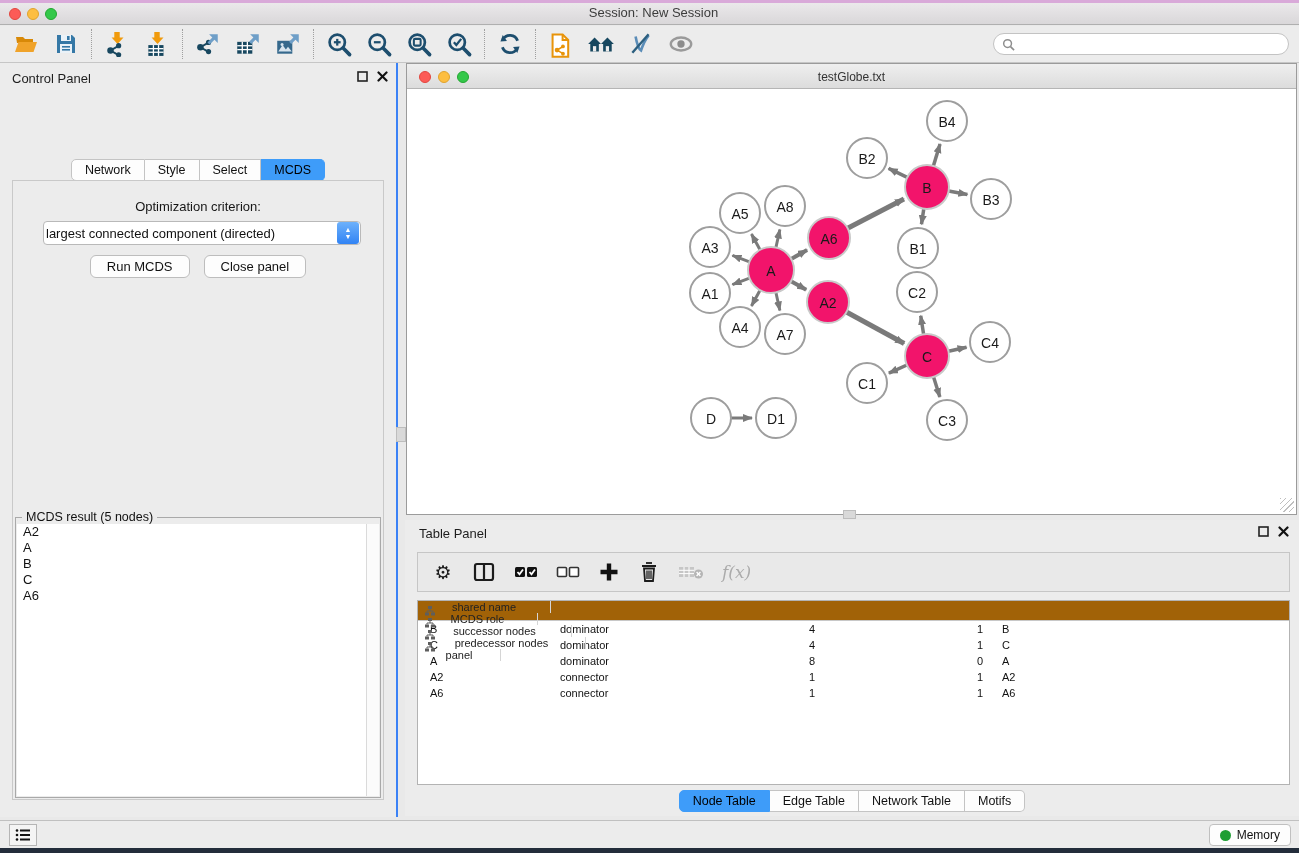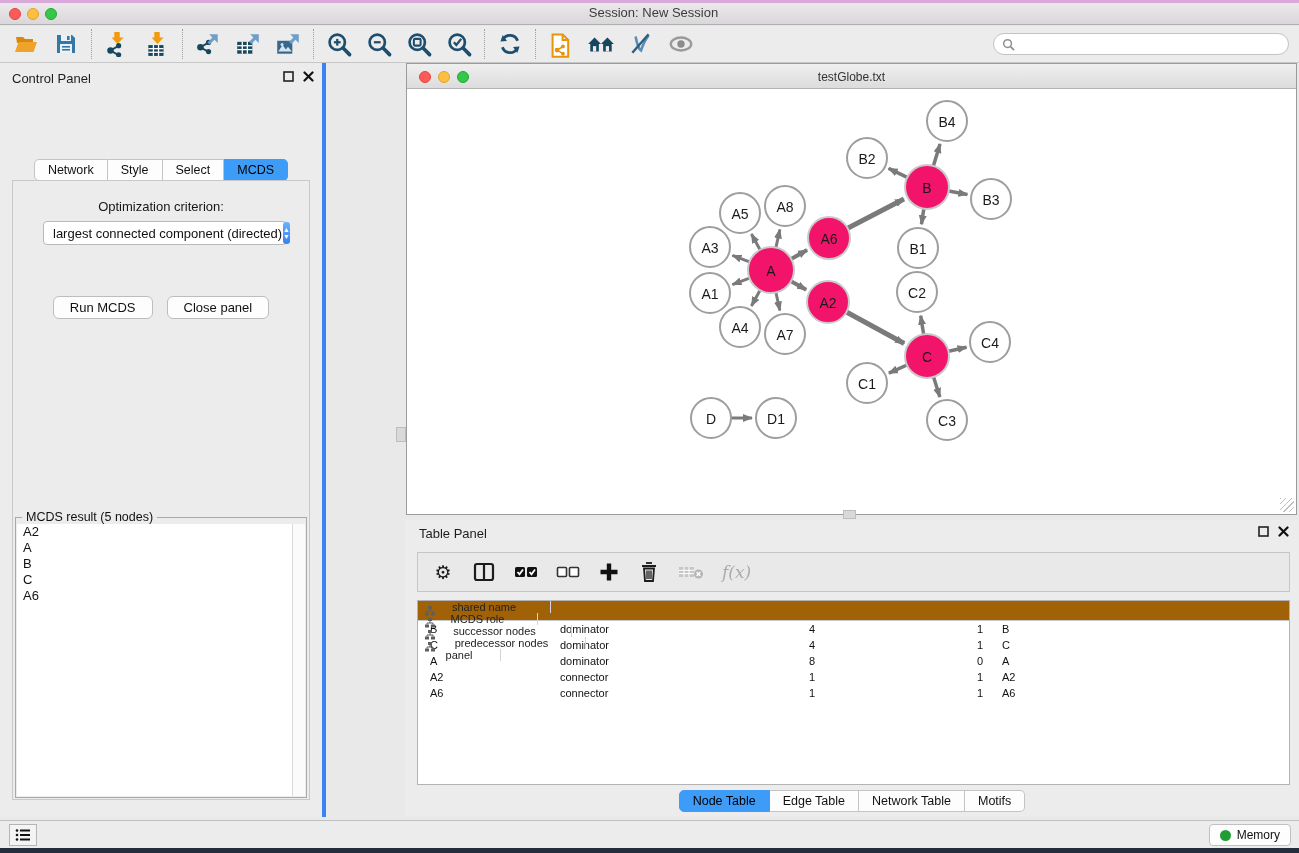--- a/index.html
+++ b/index.html
@@ -20,38 +20,38 @@
   
   .toolbar { position:absolute; left:0; top:26px; width:1299px; height:37px; background:#ECECEC;
     border-bottom:1px solid #C6C6C6; display:flex; align-items:center; padding:0 10px 0 6px; }
   .tbtn { width:40px; height:32px; display:flex; align-items:center; justify-content:center; }
   .tsep { width:1px; height:30px; border-left:1px dotted #9F9F9F; margin:0 5px; }
   .searchbox { margin-left:auto; width:296px; height:22px; background:#fff; border:1px solid #C3C3C3;
     border-radius:12px; display:flex; align-items:center; padding:0 8px; gap:5px; }
   .searchbox input { border:none; outline:none; flex:1; font-size:12px; font-family:"Liberation Sans",sans-serif; background:transparent; }
 
   
-  .control-panel { position:absolute; left:0; top:63px; width:326px; height:754px; background:#ECECEC; border-right:4px solid #3b82f6; }
+  .control-panel { position:absolute; left:0; top:63px; width:398px; height:754px; background:#ECECEC; border-right:2px solid #3b82f6; }
   .panel-head { position:relative; height:30px; }
   .panel-head .panel-title { position:absolute; left:12px; top:8px; font-size:13px; color:#1E1E1E; }
   .panel-head .panel-btns { position:absolute; right:8px; top:8px; display:flex; gap:9px; align-items:center; }
   .seg-tabs { position:absolute; left:0; right:0; top:96px; display:flex; justify-content:center; }
   .seg-tab { background:#FDFDFD; border:1px solid #C4C4C4; border-left:none; padding:3px 13px; font-size:12.5px; color:#111; cursor:default; }
   .seg-tab:first-child { border-left:1px solid #C4C4C4; border-radius:5px 0 0 5px; }
   .seg-tab:last-child { border-radius:0 5px 5px 0; }
   .seg-tab.active { background:#3E9CF9; border-color:#3E9CF9; color:#000000; }
   .cp-content { position:absolute; left:12px; right:12px; top:117px; bottom:17px; border:1px solid #C9C9C9; background:#ECECEC; }
   .opt-label { position:absolute; left:0; right:0; top:18px; text-align:center; font-size:13px; color:#161616; }
   .opt-select { position:absolute; left:30px; right:22px; top:40px; height:24px; background:#fff; border:1px solid #B9B9B9;
     border-radius:4px; display:flex; align-items:center; }
-  .opt-select .sel-text { flex:1; font-size:13px; padding-left:9px; color:#111; white-space:nowrap; }
+  .opt-select .sel-text { flex:1; font-size:13px; padding-left:2px; color:#111; white-space:nowrap; }
   .opt-select .sel-arrows { width:22px; height:22px; margin:0 1px; border-radius:3px; background:linear-gradient(#6DB1FB,#3183F4);
     display:flex; flex-direction:column; align-items:center; justify-content:center; gap:1px; }
   .opt-select .sel-arrows span { color:#fff; font-size:7px; line-height:6px; }
-  .cp-buttons { position:absolute; left:0; right:0; top:74px; display:flex; justify-content:center; gap:14px;margin-top:41px; }
+  .cp-buttons { position:absolute; left:0; right:0; top:74px; display:flex; justify-content:center; gap:14px; }
   .btn { background:#FDFDFD; border:1px solid #BDBDBD; border-radius:6px; font-size:13px; color:#111;
     padding:3px 16px; height:23px; line-height:15px; font-family:"Liberation Sans",sans-serif; }
   .result-group { position:absolute; left:2px; right:2px; top:336px; bottom:1px; border:1px solid #A9A9A9; }
   .result-legend { position:absolute; left:6px; top:-8px; background:#ECECEC; padding:0 4px; font-size:12.5px; color:#111; }
   .result-list { position:absolute; left:1px; right:1px; top:6px; bottom:1px; background:#fff; overflow:hidden; }
   .result-scroll { position:absolute; right:0; top:0; bottom:0; width:13px; background:#FBFBFB; border-left:1px solid #DADADA; }
   .result-item { font-size:13px; line-height:16px; padding-left:6px; color:#111; }
 
   
   .net-window { position:absolute; left:406px; top:63px; width:891px; height:452px; border:1px solid #9B9B9B; background:#1d4ed8; }

